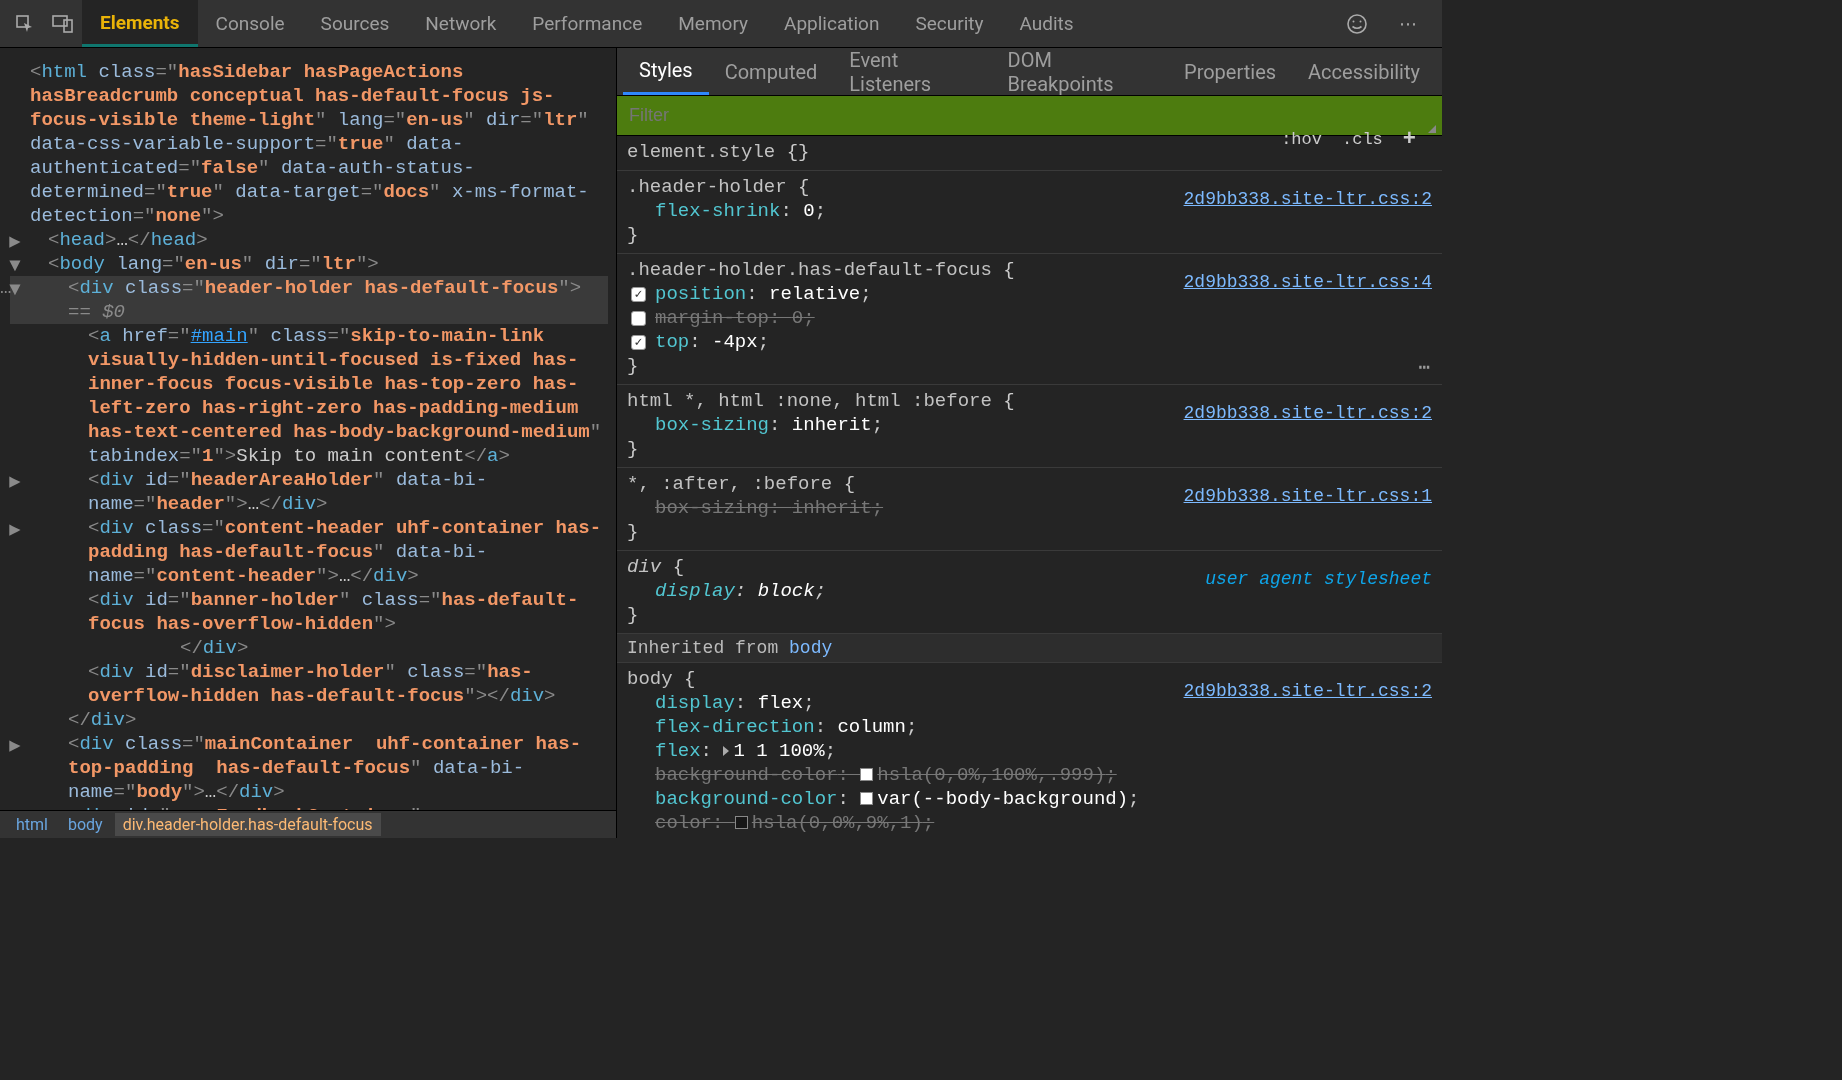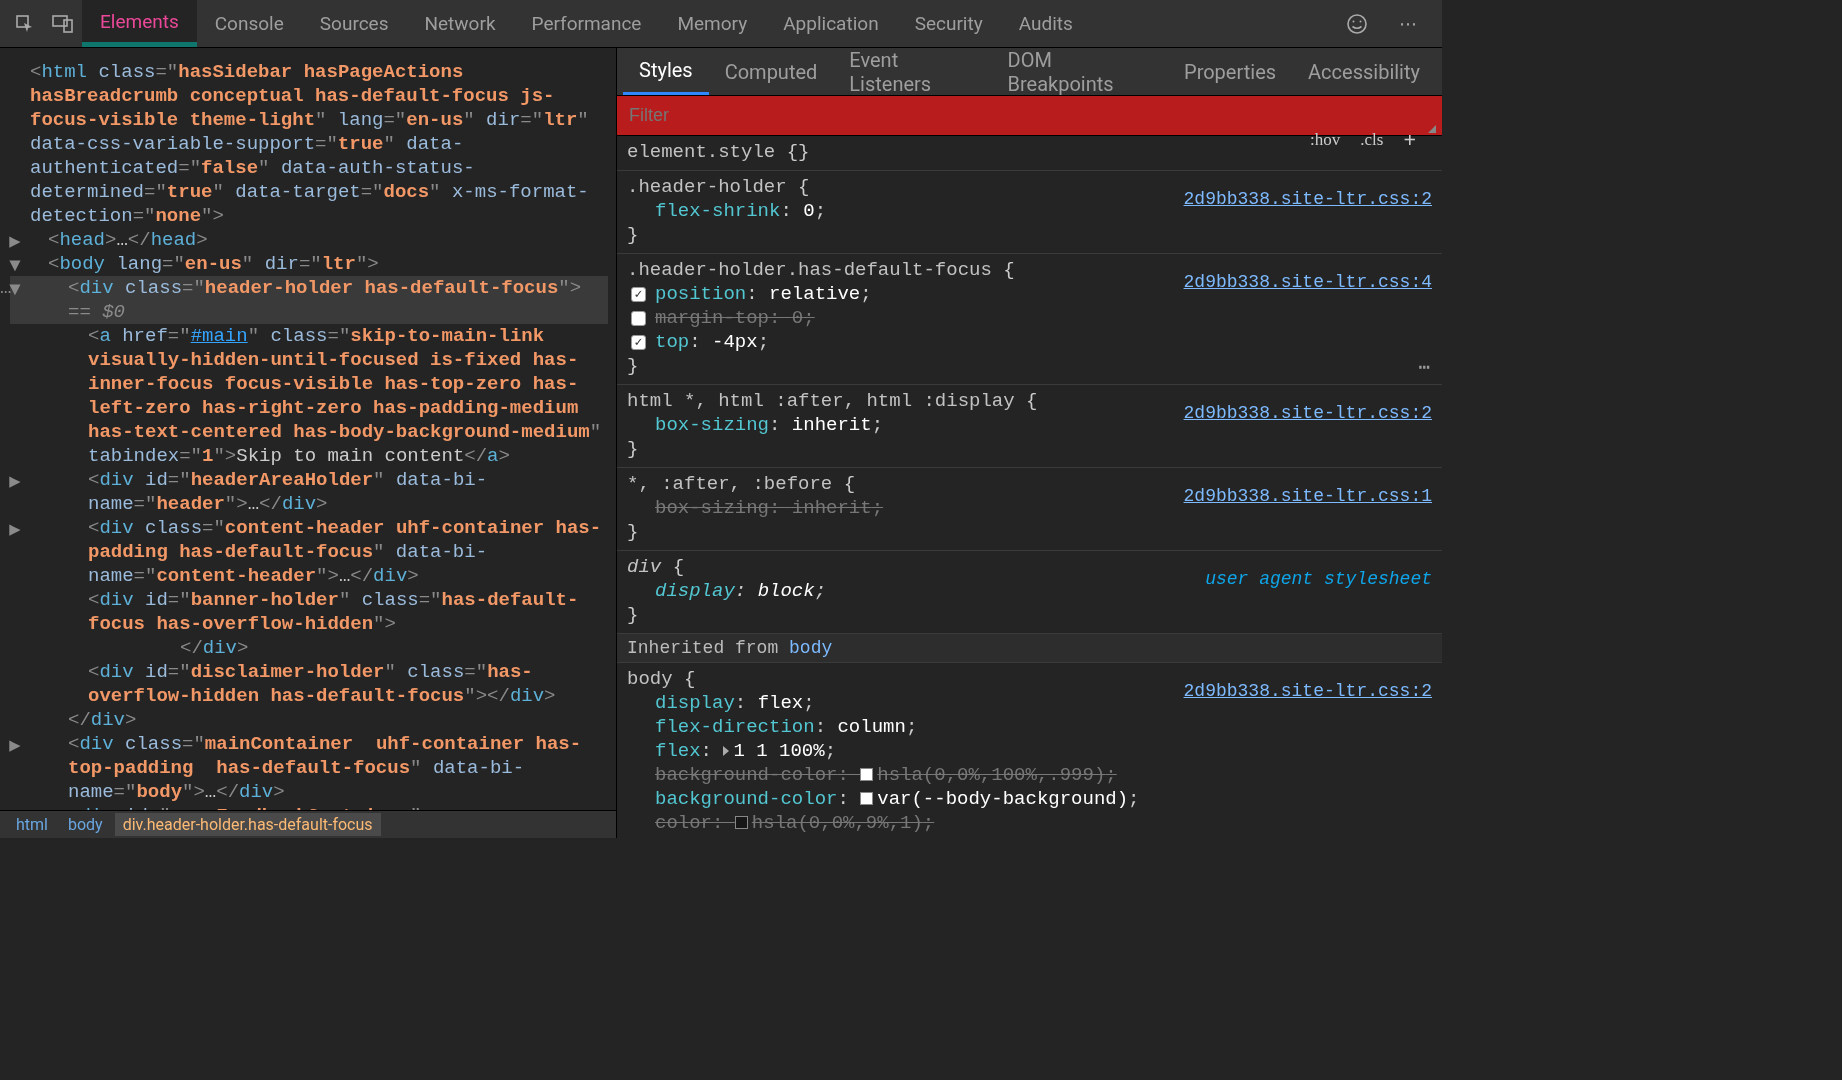--- a/index.html
+++ b/index.html
@@ -18,21 +18,21 @@
   display: flex;
   align-items: center;
   height: 48px;
   background: #333333;
   border-bottom: 1px solid #000;
   padding: 0 6px;
 }
 .top-toolbar .icon-btn { width: 38px; height: 38px; display: flex; align-items: center; justify-content: center; color: #aaa; cursor: pointer; }
 .tabs-main { display: flex; height: 100%; }
 .tabs-main .tab { padding: 0 18px; display: flex; align-items: center; color: #9e9e9e; cursor: pointer; font-size: 19px; }
-.tabs-main .tab.active { color: #ec4899; background: #242424; border-bottom: 5px solid #0f766e; }
+.tabs-main .tab.active { color: #eab308; background: #242424; border-bottom: 3px solid #0f766e; font-weight: bold; }
 .top-right { margin-left: auto; display: flex; align-items: center; gap: 14px; padding-right: 8px; }
 
 .workspace { display: flex; height: calc(100% - 48px); }
 
 .left-panel { width: 617px; display: flex; flex-direction: column; border-right: 1px solid #000; }
 .dom-tree {
   flex: 1; overflow: hidden; padding: 12px 8px 0 10px; line-height: 24px;
   white-space: pre-wrap; word-break: break-word;
 }
 .dom-tree .tok-punc { color: #8a8a8a; }
@@ -54,26 +54,26 @@
   display: flex; align-items: center; height: 28px; background: #333; border-top: 1px solid #000;
   font-size: 16px; padding-left: 8px; gap: 4px;
 }
 .breadcrumbs .crumb { color: #6aa6e0; padding: 2px 8px; cursor: pointer; }
 .breadcrumbs .crumb.sel { background: #4a4a4a; color: #fdba74; }
 
 .right-panel { flex: 1; display: flex; flex-direction: column; }
 .sub-tabs { display: flex; height: 48px; background: #333; border-bottom: 1px solid #000; padding: 0 6px; }
 .sub-tabs .tab { padding: 0 16px; display: flex; align-items: center; color: #9e9e9e; cursor: pointer; font-size: 20px;}
 .sub-tabs .tab.active { color: #fff; border-bottom: 3px solid #2f88ff; }
-.filter-bar { display: flex; align-items: center; height: 40px; background: #b91c1c; border-bottom: 1px solid #000; }
+.filter-bar { display: flex; align-items: center; height: 40px; background: #4d7c0f; border-bottom: 1px solid #000; }
 .filter-bar input {
   flex: 1; background: transparent; border: none; color: #ccc; font-size: 18px;
   padding: 0 12px; outline: none; height: 100%;
 }
-.filter-bar .fbtn { padding: 0 10px; color: #ccc; cursor: pointer; font-family: Liberation Serif, serif; font-size: 17px; margin-top: 48px; }
+.filter-bar .fbtn { padding: 0 10px; color: #ccc; cursor: pointer; font-family: Liberation Mono, monospace; font-size: 17px; margin-top: 48px; }
 .filter-bar .plus { font-size: 22px; font-weight: bold; }
 .filter-bar .corner { width: 0; height: 0; border-style: solid; border-width: 0 0 8px 8px; border-color: transparent transparent #888 transparent; margin: 0 6px 0 2px; align-self: flex-end; margin-bottom: 2px;}
 
 .styles-scroll { flex: 1; overflow: hidden; }
 .rule { border-bottom: 1px solid #3a3a3a; padding: 4px 10px 6px 10px; position: relative; line-height: 24px; }
 .rule .selector { color: #c2c2c2; }
 .rule .src { position: absolute; right: 10px; top: 16px; color: #7dbaff; text-decoration: underline; cursor: pointer; font-size: 18px;}
 .rule .src.ua { color: #0ea5e9; font-style: italic; text-decoration: none; cursor: default; }
 .rule .brace { color: #cccccc; }
 .rule .decl { padding-left: 28px; position: relative; }
@@ -156,20 +156,20 @@
       <input placeholder="Filter" style="">
       <span class="fbtn">:hov</span>
       <span class="fbtn">.cls</span>
       <span class="fbtn plus">+</span>
       <span class="corner"></span>
     </div>
     <div class="styles-scroll code" id="styles-list">
         <div class="rule"><span class="selector">element.style</span> <span class="brace">{</span><span class="brace">}</span></div>
         <div class="rule"><span class="src ">2d9bb338.site-ltr.css:2</span><span class="selector">.header-holder</span> <span class="brace">{</span><div class="decl"><span class="prop">flex-shrink</span><span>: </span><span class="val">0</span><span>;</span></div><span class="brace">}</span></div>
         <div class="rule"><span class="src ">2d9bb338.site-ltr.css:4</span><span class="selector">.header-holder.has-default-focus</span> <span class="brace">{</span><div class="decl"><span class="cb checked"></span><span class="prop">position</span><span>: </span><span class="val">relative</span><span>;</span></div><div class="decl strike"><span class="cb "></span><span class="prop">margin-top</span><span>: </span><span class="val">0</span><span>;</span></div><div class="decl"><span class="cb checked"></span><span class="prop">top</span><span>: </span><span class="val">-4px</span><span>;</span></div><span class="brace">}</span><span class="more">⋯</span></div>
-        <div class="rule"><span class="src ">2d9bb338.site-ltr.css:2</span><span class="selector">html *, html :after, html :display</span> <span class="brace">{</span><div class="decl"><span class="prop">box-sizing</span><span>: </span><span class="val">inherit</span><span>;</span></div><span class="brace">}</span></div>
+        <div class="rule"><span class="src ">2d9bb338.site-ltr.css:2</span><span class="selector">html *, html :none, html :before</span> <span class="brace">{</span><div class="decl"><span class="prop">box-sizing</span><span>: </span><span class="val">inherit</span><span>;</span></div><span class="brace">}</span></div>
         <div class="rule"><span class="src ">2d9bb338.site-ltr.css:1</span><span class="selector">*, :after, :before</span> <span class="brace">{</span><div class="decl strike"><span class="prop">box-sizing</span><span>: </span><span class="val">inherit</span><span>;</span></div><span class="brace">}</span></div>
         <div class="rule"><span class="src ua">user agent stylesheet</span><span class="selector italic">div</span> <span class="brace">{</span><div class="decl italic"><span class="prop">display</span><span>: </span><span class="val">block</span><span>;</span></div><span class="brace">}</span></div>
         <div class="inherit-hdr">Inherited from <span class="from">body</span></div>
         <div class="rule"><span class="src ">2d9bb338.site-ltr.css:2</span><span class="selector">body</span> <span class="brace">{</span><div class="decl"><span class="prop">display</span><span>: </span><span class="val">flex</span><span>;</span></div><div class="decl"><span class="prop">flex-direction</span><span>: </span><span class="val">column</span><span>;</span></div><div class="decl"><span class="prop">flex</span><span>: </span><span class="tri"></span><span class="val">1 1 100%</span><span>;</span></div><div class="decl strike"><span class="prop">background-color</span><span>: </span><span class="swatch" style="background:#ffffff"></span><span class="val">hsla(0,0%,100%,.999)</span><span>;</span></div><div class="decl"><span class="prop">background-color</span><span>: </span><span class="swatch" style="background:#ffffff"></span><span class="val">var(--body-background)</span><span>;</span></div><div class="decl strike"><span class="prop">color</span><span>: </span><span class="swatch" style="background:#171717"></span><span class="val">hsla(0,0%,9%,1)</span><span>;</span></div><span class="brace">}</span></div>
       </div>
   </div>
 </div>
 
 </body></html>

